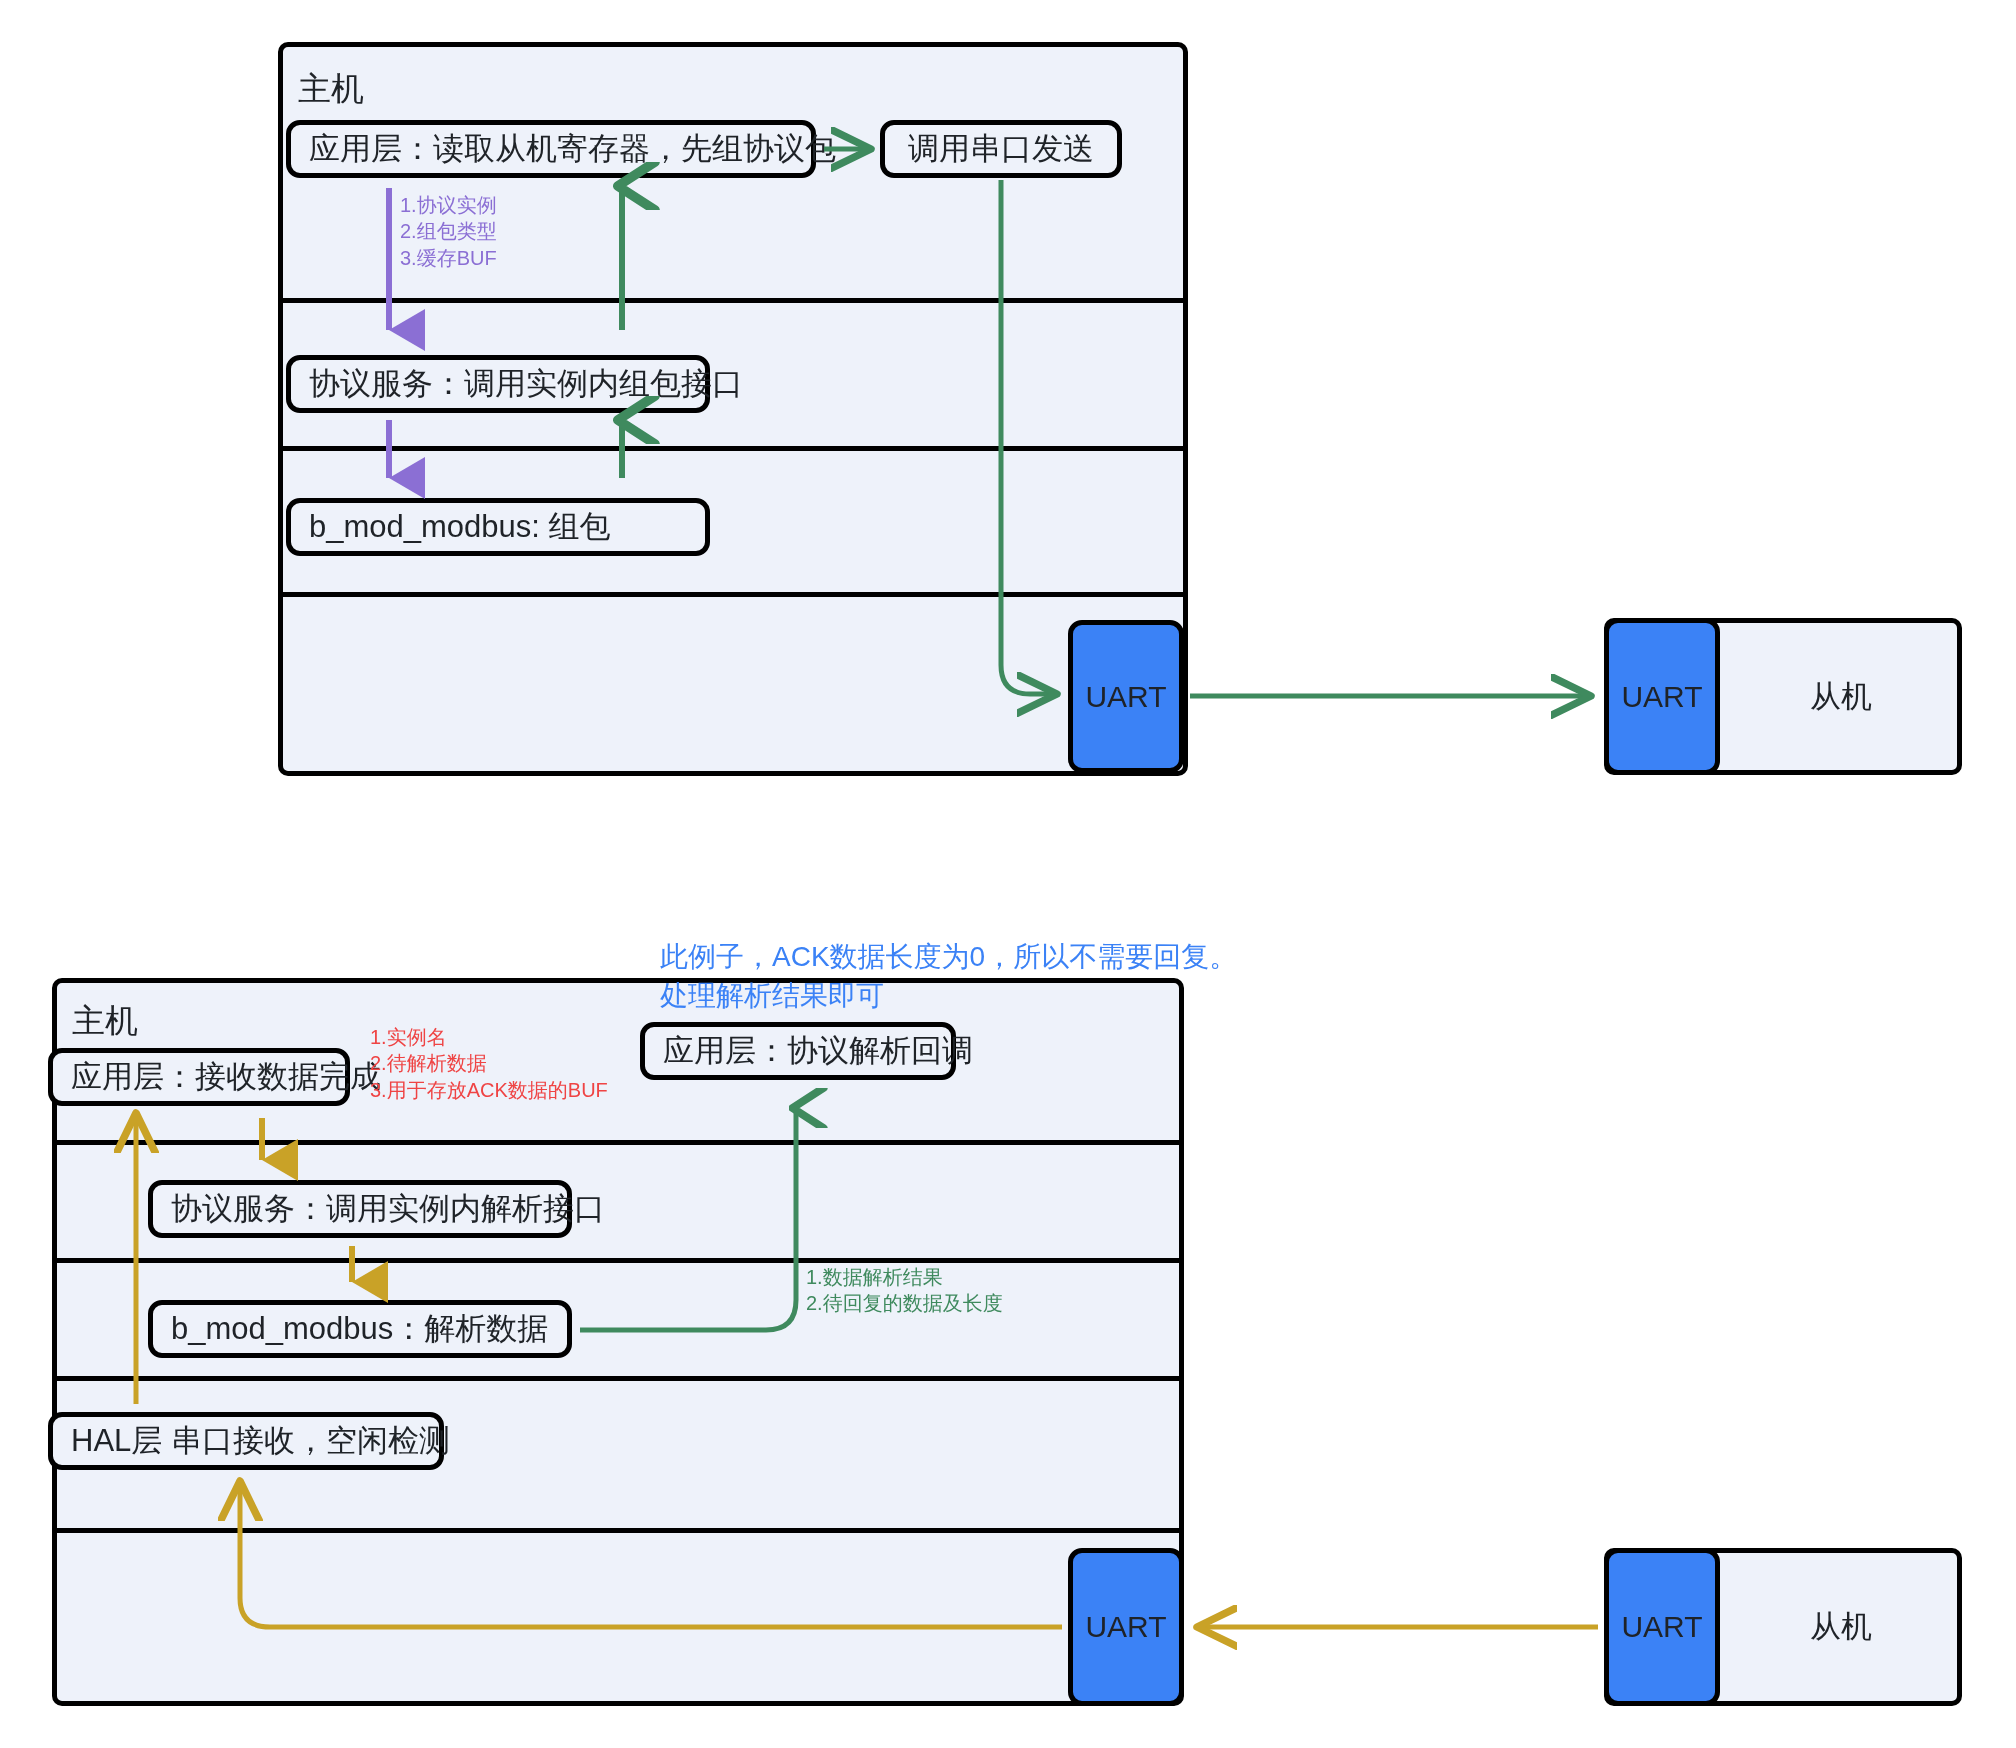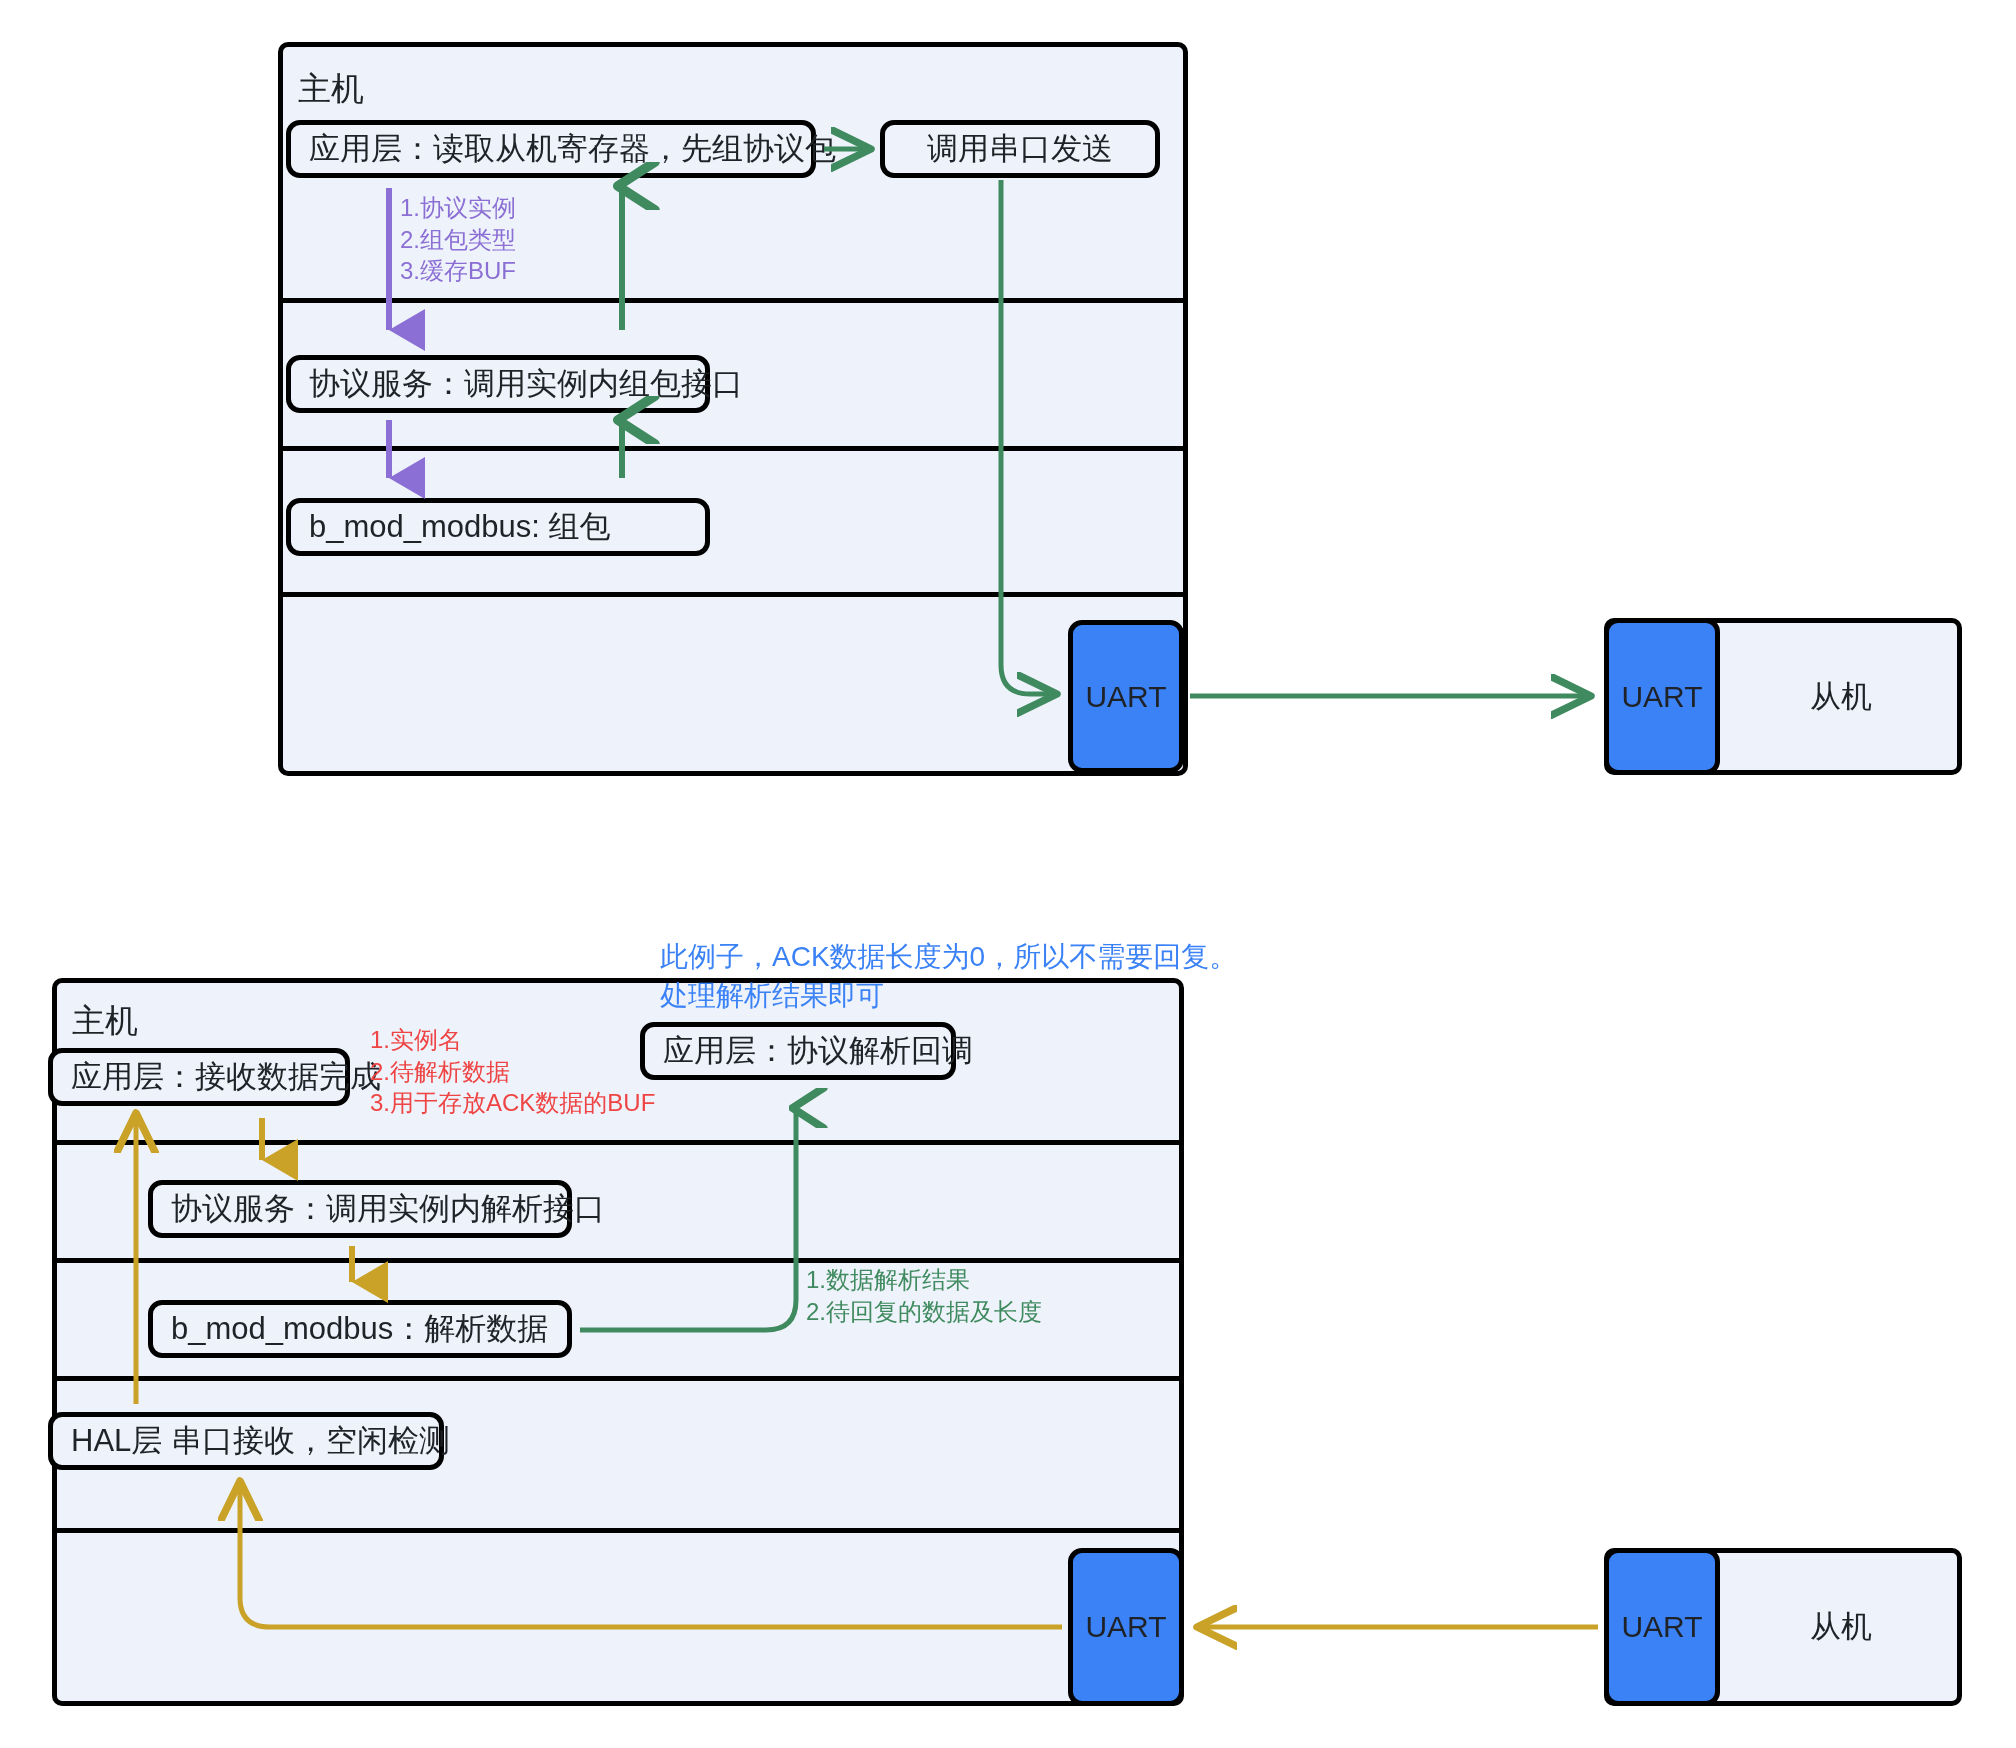--- a/index.html
+++ b/index.html
@@ -56,21 +56,21 @@
     border:5px solid #000;
     border-radius:14px;
     box-sizing:border-box;
     display:flex;align-items:center;justify-content:center;
     font-size:30px;color:#1f2328;
   }
 
   
   .anno{
     position:absolute;
-    font-size:24px;
+    font-size:20px;
     line-height:1.32;
     white-space:pre;
   }
   .anno.purple{color:#8b6fd4;}
   .anno.orange{color:#ef4444;}
   .anno.green{color:#3f8a5e;}
   .note-green{
     position:absolute;
     color:#3b82f6;
     font-size:28px;
@@ -90,21 +90,21 @@
   <div class="frame" style="left:278px;top:42px;width:910px;height:734px;"></div>
 
   <div class="frame-title" style="left:298px;top:72px;">主机</div>
 
   <div class="sep" style="left:278px;top:298px;width:910px;"></div>
   <div class="sep" style="left:278px;top:446px;width:910px;"></div>
   <div class="sep" style="left:278px;top:592px;width:910px;"></div>
 
   <div class="node left" style="left:286px;top:120px;width:530px;height:58px;">应用层：读取从机寄存器，先组协议包</div>
 
-  <div class="node" style="left:880px;top:120px;width:280px;height:58px;text-align:right;">调用串口发送</div>
+  <div class="node" style="left:880px;top:120px;width:242px;height:58px;text-align:right;">调用串口发送</div>
 
   <div class="node left" style="left:286px;top:355px;width:424px;height:58px;">协议服务：调用实例内组包接口</div>
 
   <div class="node left" style="left:286px;top:498px;width:424px;height:58px;">b_mod_modbus: 组包</div>
 
   <div class="uart" style="left:1068px;top:620px;width:116px;height:153px;">UART</div>
 
   <div class="anno purple" style="left:400px;top:192px;">1.协议实例
 2.组包类型
 3.缓存BUF</div>

